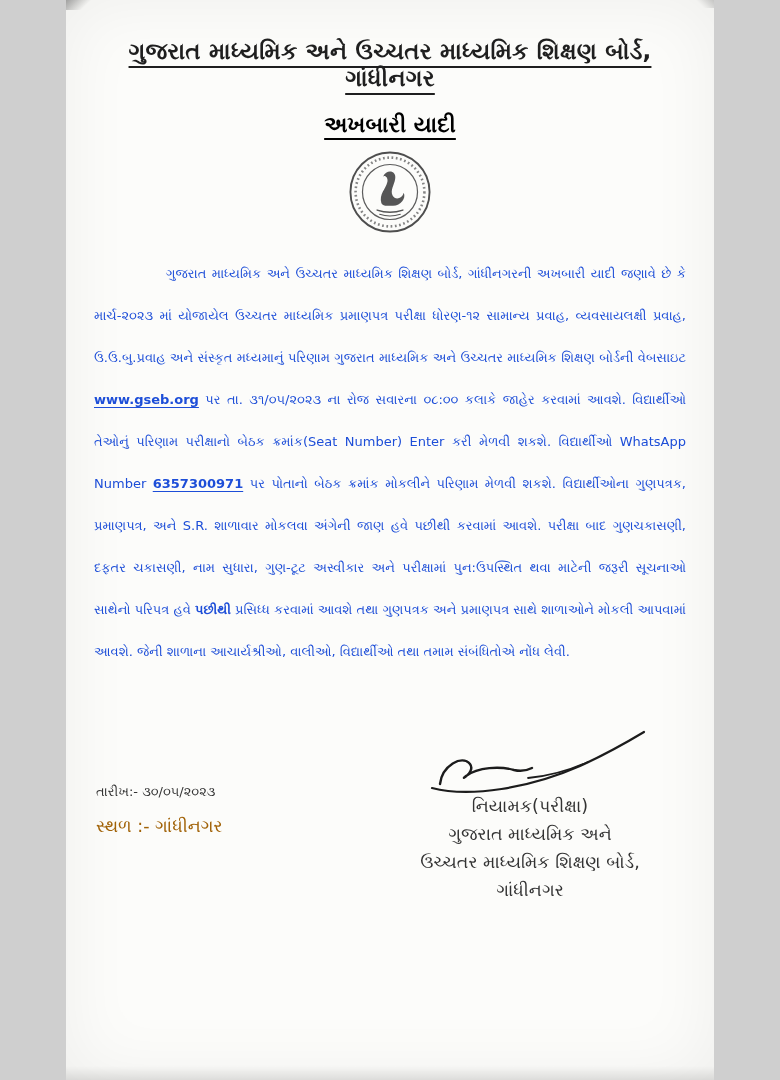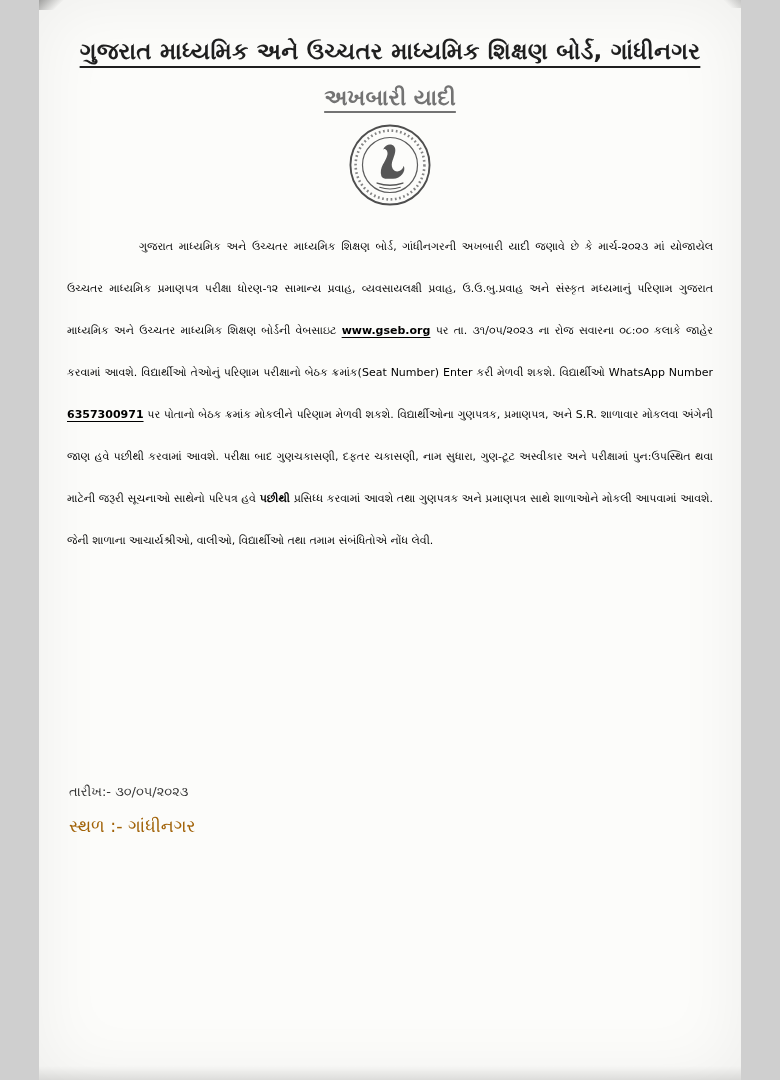--- a/index.html
+++ b/index.html
@@ -1,17 +1,17 @@
 <!DOCTYPE html>
 <html><head>
 <meta charset="utf-8">
 <style>
   html,body { margin:0; padding:0; background:#cfcfcf; }
   .page {
-    width:702px; height:1080px;
+    width:648px; height:1080px;
     margin:0 auto;
     background:#fcfcfa;
     position:relative;
     overflow:hidden;
     box-shadow: inset 0 0 70px rgba(0,0,0,0.06);
     font-family:"DejaVu Sans","Liberation Sans",sans-serif;
     color:#2e2e2e;
   }
   .corner-smudge-tl {
     position:absolute; left:0; top:0; width:26px; height:10px;
@@ -32,33 +32,33 @@
     color:#1f1f1f;
     text-decoration:underline;
     text-underline-offset:7px;
     text-decoration-thickness:2px;
     letter-spacing:.2px;
   }
   .subtitle {
     margin:20px 0 0;
     text-align:center;
     font-size:22px; font-weight:bold;
-    color:#737373;
+    color:#000000;
     text-decoration:underline;
     text-underline-offset:6px;
     text-decoration-thickness:2px;
   }
   .logo-wrap { display:flex; justify-content:center; margin-top:12px; }
   .body-text {
     margin:14px 28px 0;
-    font-size:11px;
+    font-size:13px;
     line-height:42px;
     text-align:justify;
     text-indent:72px;
-    color:#000000;
+    color:#1d4ed8;
   }
   .b { font-weight:bold; }
   .u { text-decoration:underline; text-underline-offset:3px; }
   .footer { position:absolute; left:30px; right:30px; top:726px; height:230px; }
   .date-line  { position:absolute; left:0; top:58px;  font-size:13px; color:#333; }
   .place-line { position:absolute; left:0; top:90px;  font-size:17.5px; color:#a16207; }
   .sig-block {
     position:absolute; right:14px; top:0; width:280px;
     text-align:center; font-size:17.5px; color:#333;
   }
@@ -92,15 +92,27 @@
       </svg>
     </span>
   </div>
 
   <p class="body-text"><span>ગુજરાત માધ્યમિક અને ઉચ્ચતર માધ્યમિક શિક્ષણ બોર્ડ, ગાંધીનગરની અખબારી યાદી જણાવે છે કે માર્ચ-૨૦૨૩ માં યોજાયેલ ઉચ્ચતર માધ્યમિક પ્રમાણપત્ર પરીક્ષા ધોરણ-૧૨ સામાન્ય પ્રવાહ, વ્યવસાયલક્ષી પ્રવાહ, ઉ.ઉ.બુ.પ્રવાહ અને સંસ્કૃત મધ્યમાનું પરિણામ ગુજરાત માધ્યમિક અને ઉચ્ચતર માધ્યમિક શિક્ષણ બોર્ડની વેબસાઇટ </span><span class="b u">www.gseb.org</span><span> પર તા. ૩૧/૦૫/૨૦૨૩ ના રોજ સવારના ૦૮:૦૦ કલાકે જાહેર કરવામાં આવશે. વિદ્યાર્થીઓ તેઓનું પરિણામ પરીક્ષાનો બેઠક ક્રમાંક(Seat Number) Enter કરી મેળવી શકશે. વિદ્યાર્થીઓ WhatsApp Number </span><span class="b u">6357300971</span><span> પર પોતાનો બેઠક ક્રમાંક મોકલીને પરિણામ મેળવી શકશે. વિદ્યાર્થીઓના ગુણપત્રક, પ્રમાણપત્ર, અને S.R. શાળાવાર મોકલવા અંગેની જાણ હવે પછીથી કરવામાં આવશે. પરીક્ષા બાદ ગુણચકાસણી, દફતર ચકાસણી, નામ સુધારા, ગુણ-ટૂટ અસ્વીકાર અને પરીક્ષામાં પુન:ઉપસ્થિત થવા માટેની જરૂરી સૂચનાઓ સાથેનો પરિપત્ર હવે </span><span class="b">પછીથી</span><span> પ્રસિધ્ધ કરવામાં આવશે તથા ગુણપત્રક અને પ્રમાણપત્ર સાથે શાળાઓને મોકલી આપવામાં આવશે. જેની શાળાના આચાર્યશ્રીઓ, વાલીઓ, વિદ્યાર્થીઓ તથા તમામ સંબંધિતોએ નોંધ લેવી.</span></p>
 
   <div class="footer">
     <div class="date-line">તારીખ:- ૩૦/૦૫/૨૦૨૩</div>
     <div class="place-line">સ્થળ :- ગાંધીનગર</div>
 
+    <div class="sig-block">
+      <svg class="sig-svg" width="240" height="84" viewBox="0 0 240 84" aria-hidden="true">
+        <path d="M30 58 C 32 40, 52 28, 60 38 C 66 46, 48 56, 56 50
+                 C 68 41, 90 40, 104 44 C 112 46, 118 44, 122 42" fill="none" stroke="#1c1c1c" stroke-width="2.4" stroke-linecap="round"></path>
+        <path d="M22 62 C 60 72, 120 62, 170 40 C 192 30, 214 18, 234 6" fill="none" stroke="#1c1c1c" stroke-width="2.2" stroke-linecap="round"></path>
+        <path d="M118 52 C 140 50, 160 44, 178 36" fill="none" stroke="#1c1c1c" stroke-width="1.8" stroke-linecap="round"></path>
+      </svg>
+      <div class="sig-line">નિયામક(પરીક્ષા)</div>
+      <div class="sig-line">ગુજરાત માધ્યમિક અને</div>
+      <div class="sig-line">ઉચ્ચતર માધ્યમિક શિક્ષણ બોર્ડ,</div>
+      <div class="sig-line">ગાંધીનગર</div>
+    </div>
   </div>
 
 </div>
 
 </body></html>

